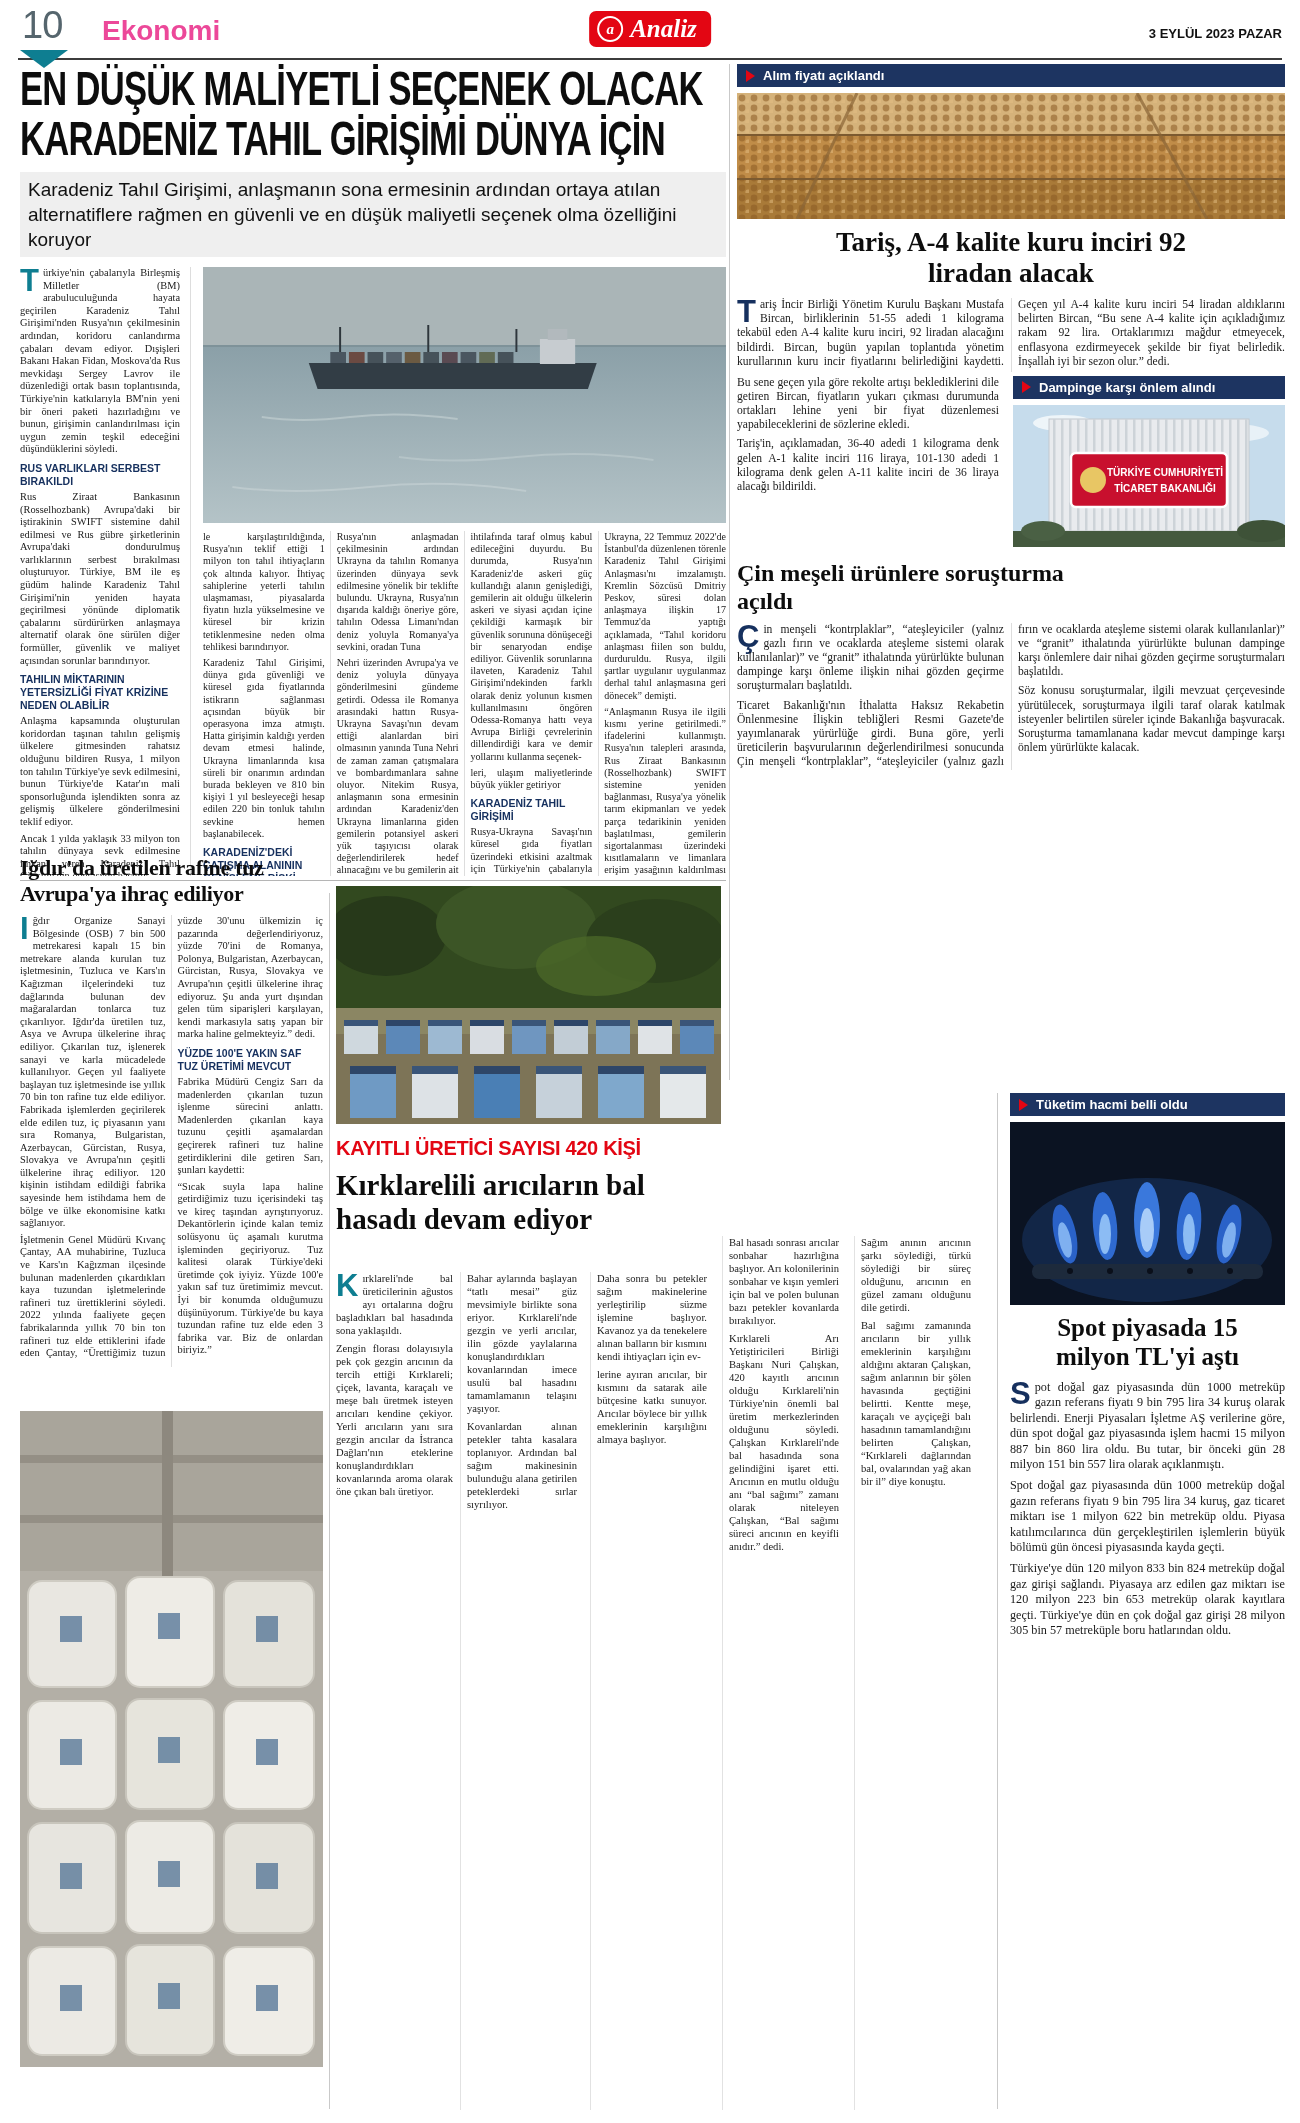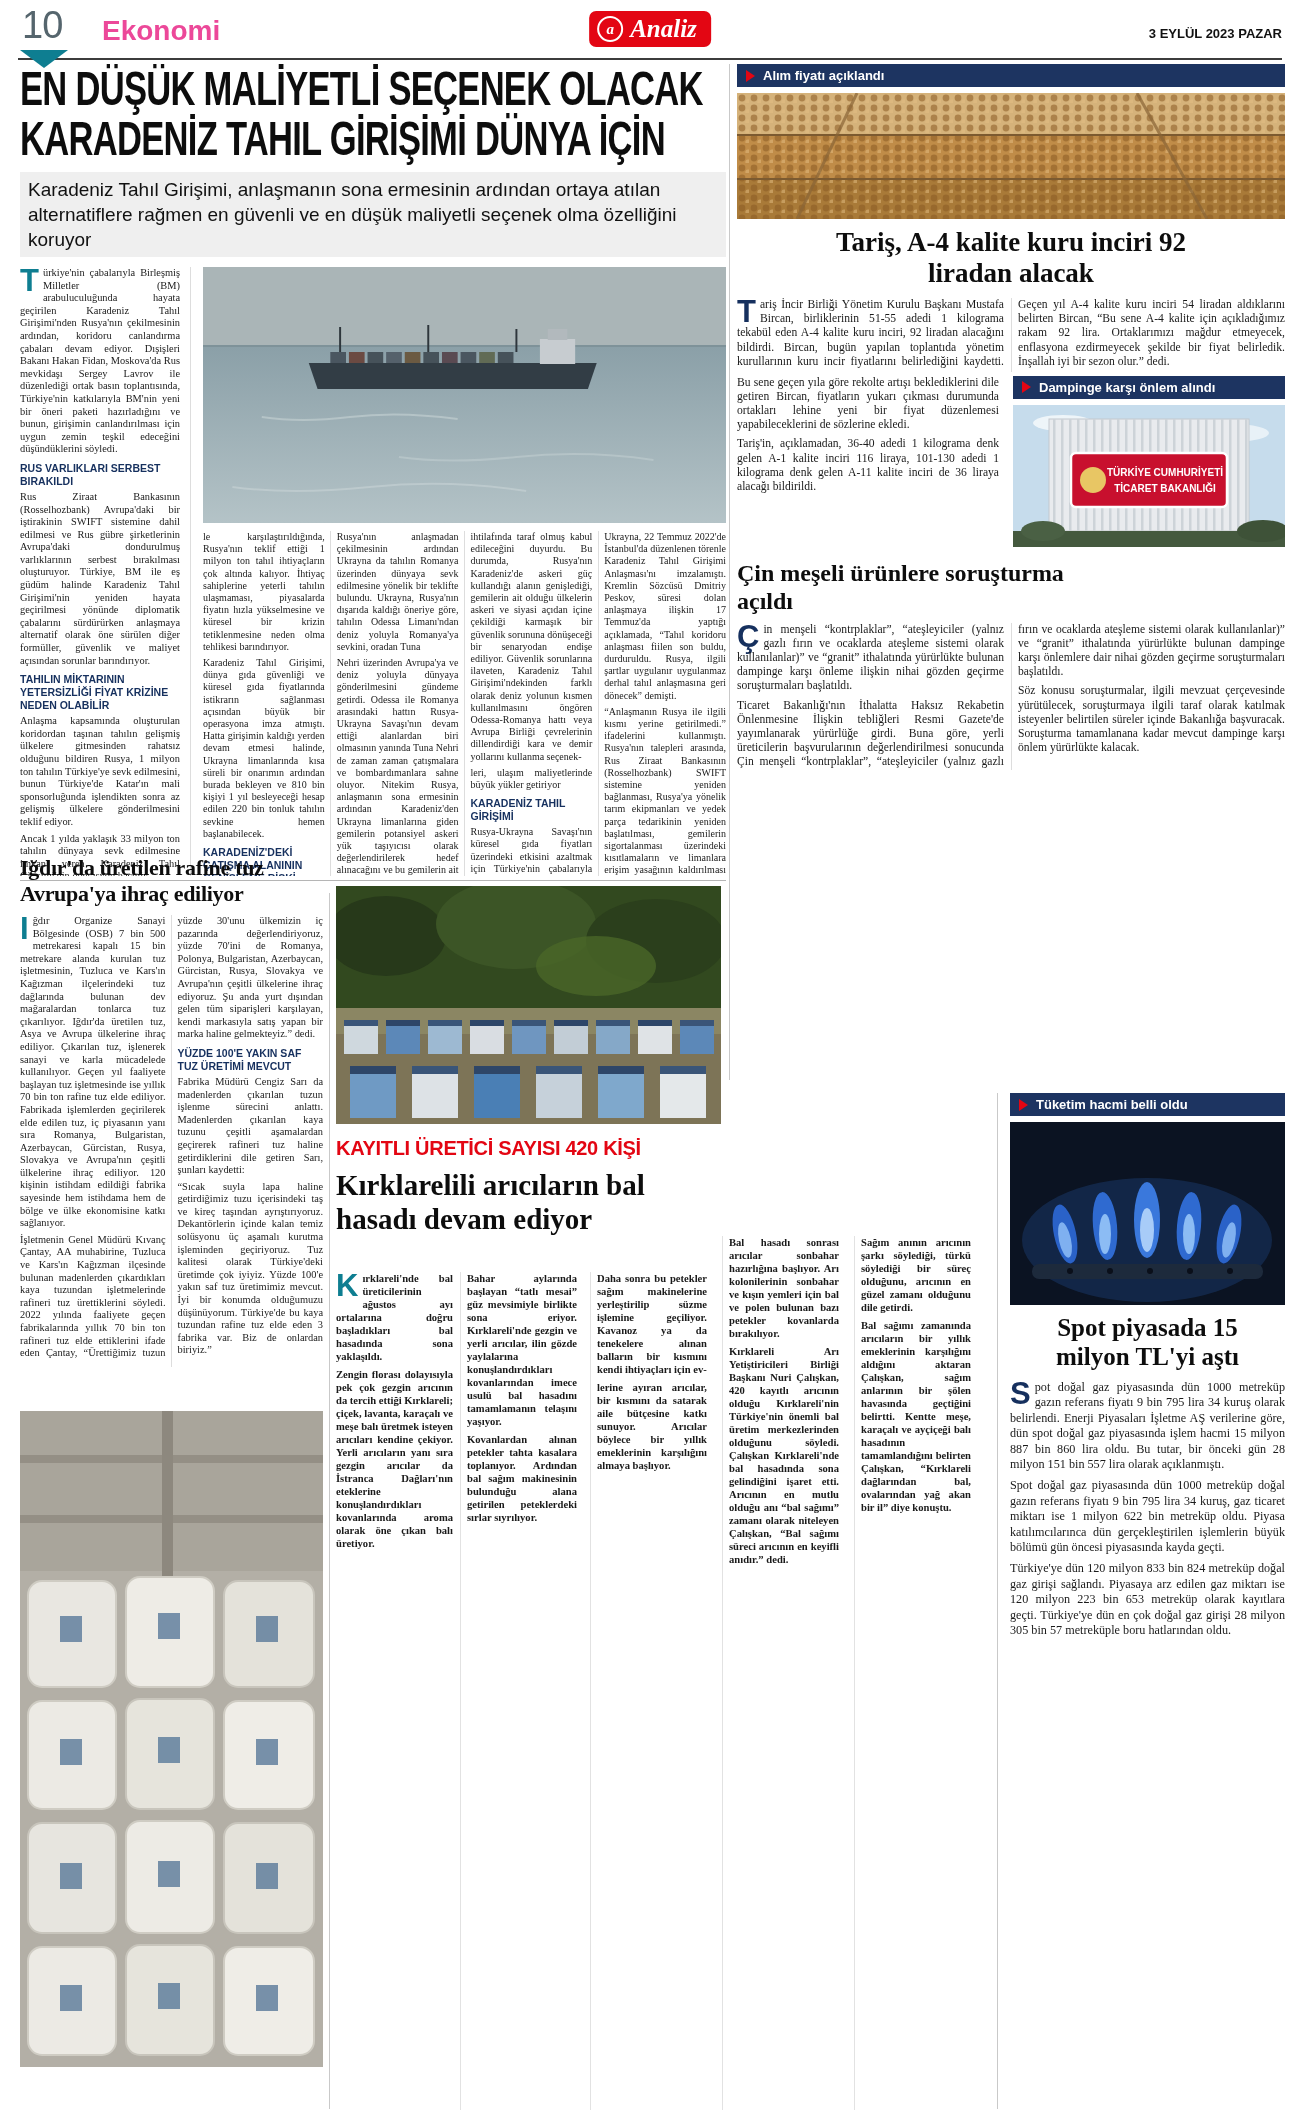--- a/index.html
+++ b/index.html
@@ -71,21 +71,21 @@
   .igdir-headline{font-weight:bold;font-size:22px;line-height:26px;letter-spacing:-.3px;margin:0 0 8px;color:#0d0d0d;}
   .igdir-body{column-count:2;column-gap:12px;column-rule:1px solid #ddd;height:452px;overflow:hidden;}
   .salt-photo{position:absolute;left:0;bottom:4px;width:303px;height:656px;}
 
   
   .bal{position:absolute;left:336px;top:886px;width:640px;height:1228px;}
   .bee-photo{position:absolute;left:0;top:0;width:385px;height:238px;}
   .bal-kicker{position:absolute;left:0;top:250px;color:#e30613;font:bold 20px/24px "Liberation Sans",sans-serif;letter-spacing:-.3px;}
   .bal-headline{position:absolute;left:0;top:282px;width:384px;font-weight:bold;font-size:29px;line-height:34px;color:#0d0d0d;}
   .bal-col{position:absolute;width:117px;}
-  .bal-col p{font-size:10.6px;line-height:13px;text-align:justify;margin:0 0 5px;font-weight:bold;}
+  .bal-col p{font-size:10.6px;line-height:13px;text-align:justify;margin:0 0 5px;}
   .bal-col.bordered{width:110px;border-left:1px solid #e2e2e2;padding-left:6px;}
   .c1{left:0;top:386px;height:838px;overflow:hidden;}
   .c2{left:124px;top:386px;height:838px;overflow:hidden;}
   .c3{left:254px;top:386px;height:838px;overflow:hidden;}
   .c4{left:386px;top:350px;height:874px;overflow:hidden;}
   .c5{left:518px;top:350px;height:874px;overflow:hidden;}
 </style>
 </head>
 <body>
 
@@ -371,21 +371,21 @@
     <div class="bal-headline">Kırklarelili arıcıların bal hasadı devam ediyor</div>
     <div class="bal-col c1">
       <p class="dropcap">Kırklareli'nde bal üreticilerinin ağustos ayı ortalarına doğru başladıkları bal hasadında sona yaklaşıldı.</p>
       <p>Zengin florası dolayısıyla pek çok gezgin arıcının da tercih ettiği Kırklareli; çiçek, lavanta, karaçalı ve meşe balı üretmek isteyen arıcıları kendine çekiyor. Yerli arıcıların yanı sıra gezgin arıcılar da İstranca Dağları'nın eteklerine konuşlandırdıkları kovanlarında aroma olarak öne çıkan balı üretiyor.</p>
     </div>
     <div class="bal-col bordered c2">
       <p>Bahar aylarında başlayan “tatlı mesai” güz mevsimiyle birlikte sona eriyor. Kırklareli'nde gezgin ve yerli arıcılar, ilin gözde yaylalarına konuşlandırdıkları kovanlarından imece usulü bal hasadını tamamlamanın telaşını yaşıyor.</p>
       <p>Kovanlardan alınan petekler tahta kasalara toplanıyor. Ardından bal sağım makinesinin bulunduğu alana getirilen peteklerdeki sırlar sıyrılıyor.</p>
     </div>
     <div class="bal-col bordered c3">
-      <p>Daha sonra bu petekler sağım makinelerine yerleştirilip süzme işlemine geçiliyor. Kavanoz ya da tenekelere alınan balların bir kısmını kendi ihtiyaçları için ev-</p>
+      <p>Daha sonra bu petekler sağım makinelerine yerleştirilip süzme işlemine başlıyor. Kavanoz ya da tenekelere alınan balların bir kısmını kendi ihtiyaçları için ev-</p>
       <p>lerine ayıran arıcılar, bir kısmını da satarak aile bütçesine katkı sunuyor. Arıcılar böylece bir yıllık emeklerinin karşılığını almaya başlıyor.</p>
     </div>
     <div class="bal-col bordered c4">
       <p>Bal hasadı sonrası arıcılar sonbahar hazırlığına başlıyor. Arı kolonilerinin sonbahar ve kışın yemleri için bal ve polen bulunan bazı petekler kovanlarda bırakılıyor.</p>
       <p>Kırklareli Arı Yetiştiricileri Birliği Başkanı Nuri Çalışkan, 420 kayıtlı arıcının olduğu Kırklareli'nin Türkiye'nin önemli bal üretim merkezlerinden olduğunu söyledi. Çalışkan Kırklareli'nde bal hasadında sona gelindiğini işaret etti. Arıcının en mutlu olduğu anı “bal sağımı” zamanı olarak niteleyen Çalışkan, “Bal sağımı süreci arıcının en keyifli anıdır.” dedi.</p>
     </div>
     <div class="bal-col bordered c5">
       <p>Sağım anının arıcının şarkı söylediği, türkü söylediği bir süreç olduğunu, arıcının en güzel zamanı olduğunu dile getirdi.</p>
       <p>Bal sağımı zamanında arıcıların bir yıllık emeklerinin karşılığını aldığını aktaran Çalışkan, sağım anlarının bir şölen havasında geçtiğini belirtti. Kentte meşe, karaçalı ve ayçiçeği balı hasadının tamamlandığını belirten Çalışkan, “Kırklareli dağlarından bal, ovalarından yağ akan bir il” diye konuştu.</p>
     </div>

